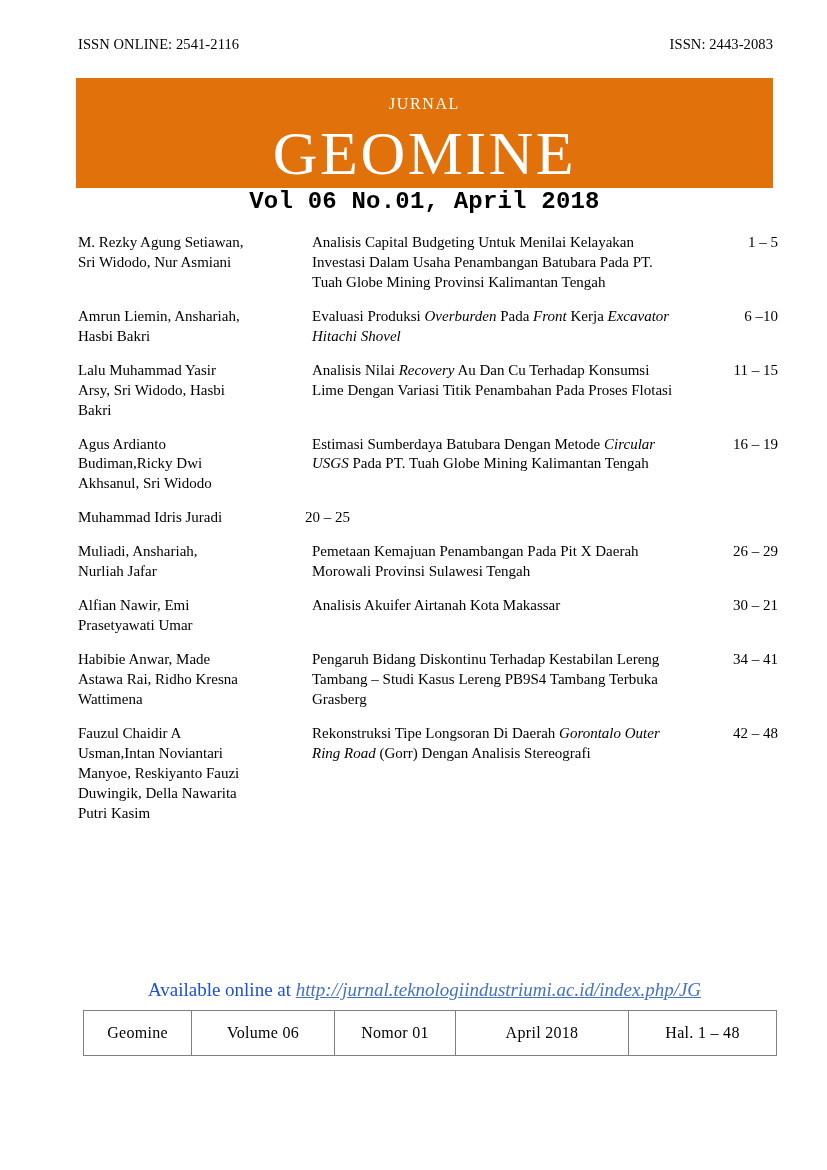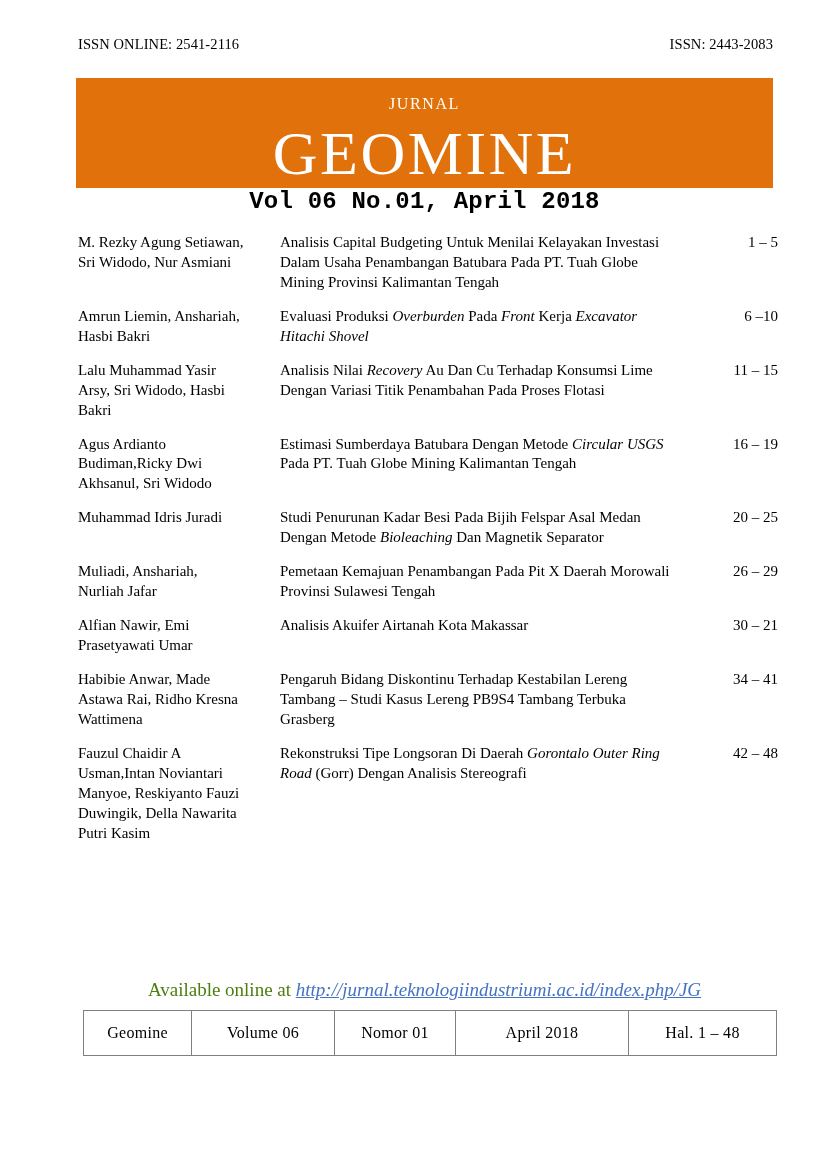--- a/index.html
+++ b/index.html
@@ -93,20 +93,21 @@
     font-size: 15px;
     line-height: 1.33;
     padding-right: 8px;
     box-sizing: border-box;
   }
   .entry-title {
     flex: 1 1 auto;
     font-size: 15px;
     line-height: 1.33;
     padding-right: 6px;
+    margin-left: 32px;
   }
   .entry-title i { font-style: italic; }
   .entry-pages {
     width: 70px;
     flex: 0 0 70px;
     font-size: 15px;
     line-height: 1.33;
     text-align: right;
     white-space: nowrap;
   }
@@ -114,21 +115,21 @@
   
   .available-line {
     position: absolute;
     top: 979px;
     left: 76px;
     width: 697px;
     text-align: center;
     font-size: 19px;
     white-space: nowrap;
   }
-  .available-label { color: #4d7c0f; }
+  .available-label { color: #1d4ed8; }
   .available-url { color: #4472c4; font-style: italic; }
 
   .footer-table {
     position: absolute;
     top: 1010px;
     left: 83px;
     width: 678px;
     border-collapse: collapse;
     table-layout: fixed;
   }
@@ -179,21 +180,20 @@
         <div class="entry-title"><span>Analisis Nilai </span><i>Recovery</i><span> Au Dan Cu Terhadap Konsumsi Lime Dengan Variasi Titik Penambahan Pada Proses Flotasi</span></div>
         <div class="entry-pages">11 – 15</div>
       </div>
       <div class="entry">
         <div class="entry-authors">Agus Ardianto Budiman,Ricky Dwi Akhsanul, Sri Widodo</div>
         <div class="entry-title"><span>Estimasi Sumberdaya Batubara Dengan Metode </span><i>Circular USGS</i><span> Pada PT. Tuah Globe Mining Kalimantan Tengah</span></div>
         <div class="entry-pages">16 – 19</div>
       </div>
       <div class="entry">
         <div class="entry-authors">Muhammad Idris Juradi</div>
-        <div class="entry-title"><span>Studi Penurunan Kadar Besi Pada Bijih Felspar Asal Medan Dengan Metode </span><i>Bioleaching</i><span> Dan Magnetik Separator</span></div>
         <div class="entry-pages">20 – 25</div>
       </div>
       <div class="entry">
         <div class="entry-authors">Muliadi, Anshariah, Nurliah Jafar</div>
         <div class="entry-title"><span>Pemetaan Kemajuan Penambangan Pada Pit X Daerah Morowali Provinsi Sulawesi Tengah</span></div>
         <div class="entry-pages">26 – 29</div>
       </div>
       <div class="entry">
         <div class="entry-authors">Alfian Nawir, Emi Prasetyawati Umar</div>
         <div class="entry-title"><span>Analisis Akuifer Airtanah Kota Makassar</span></div>

